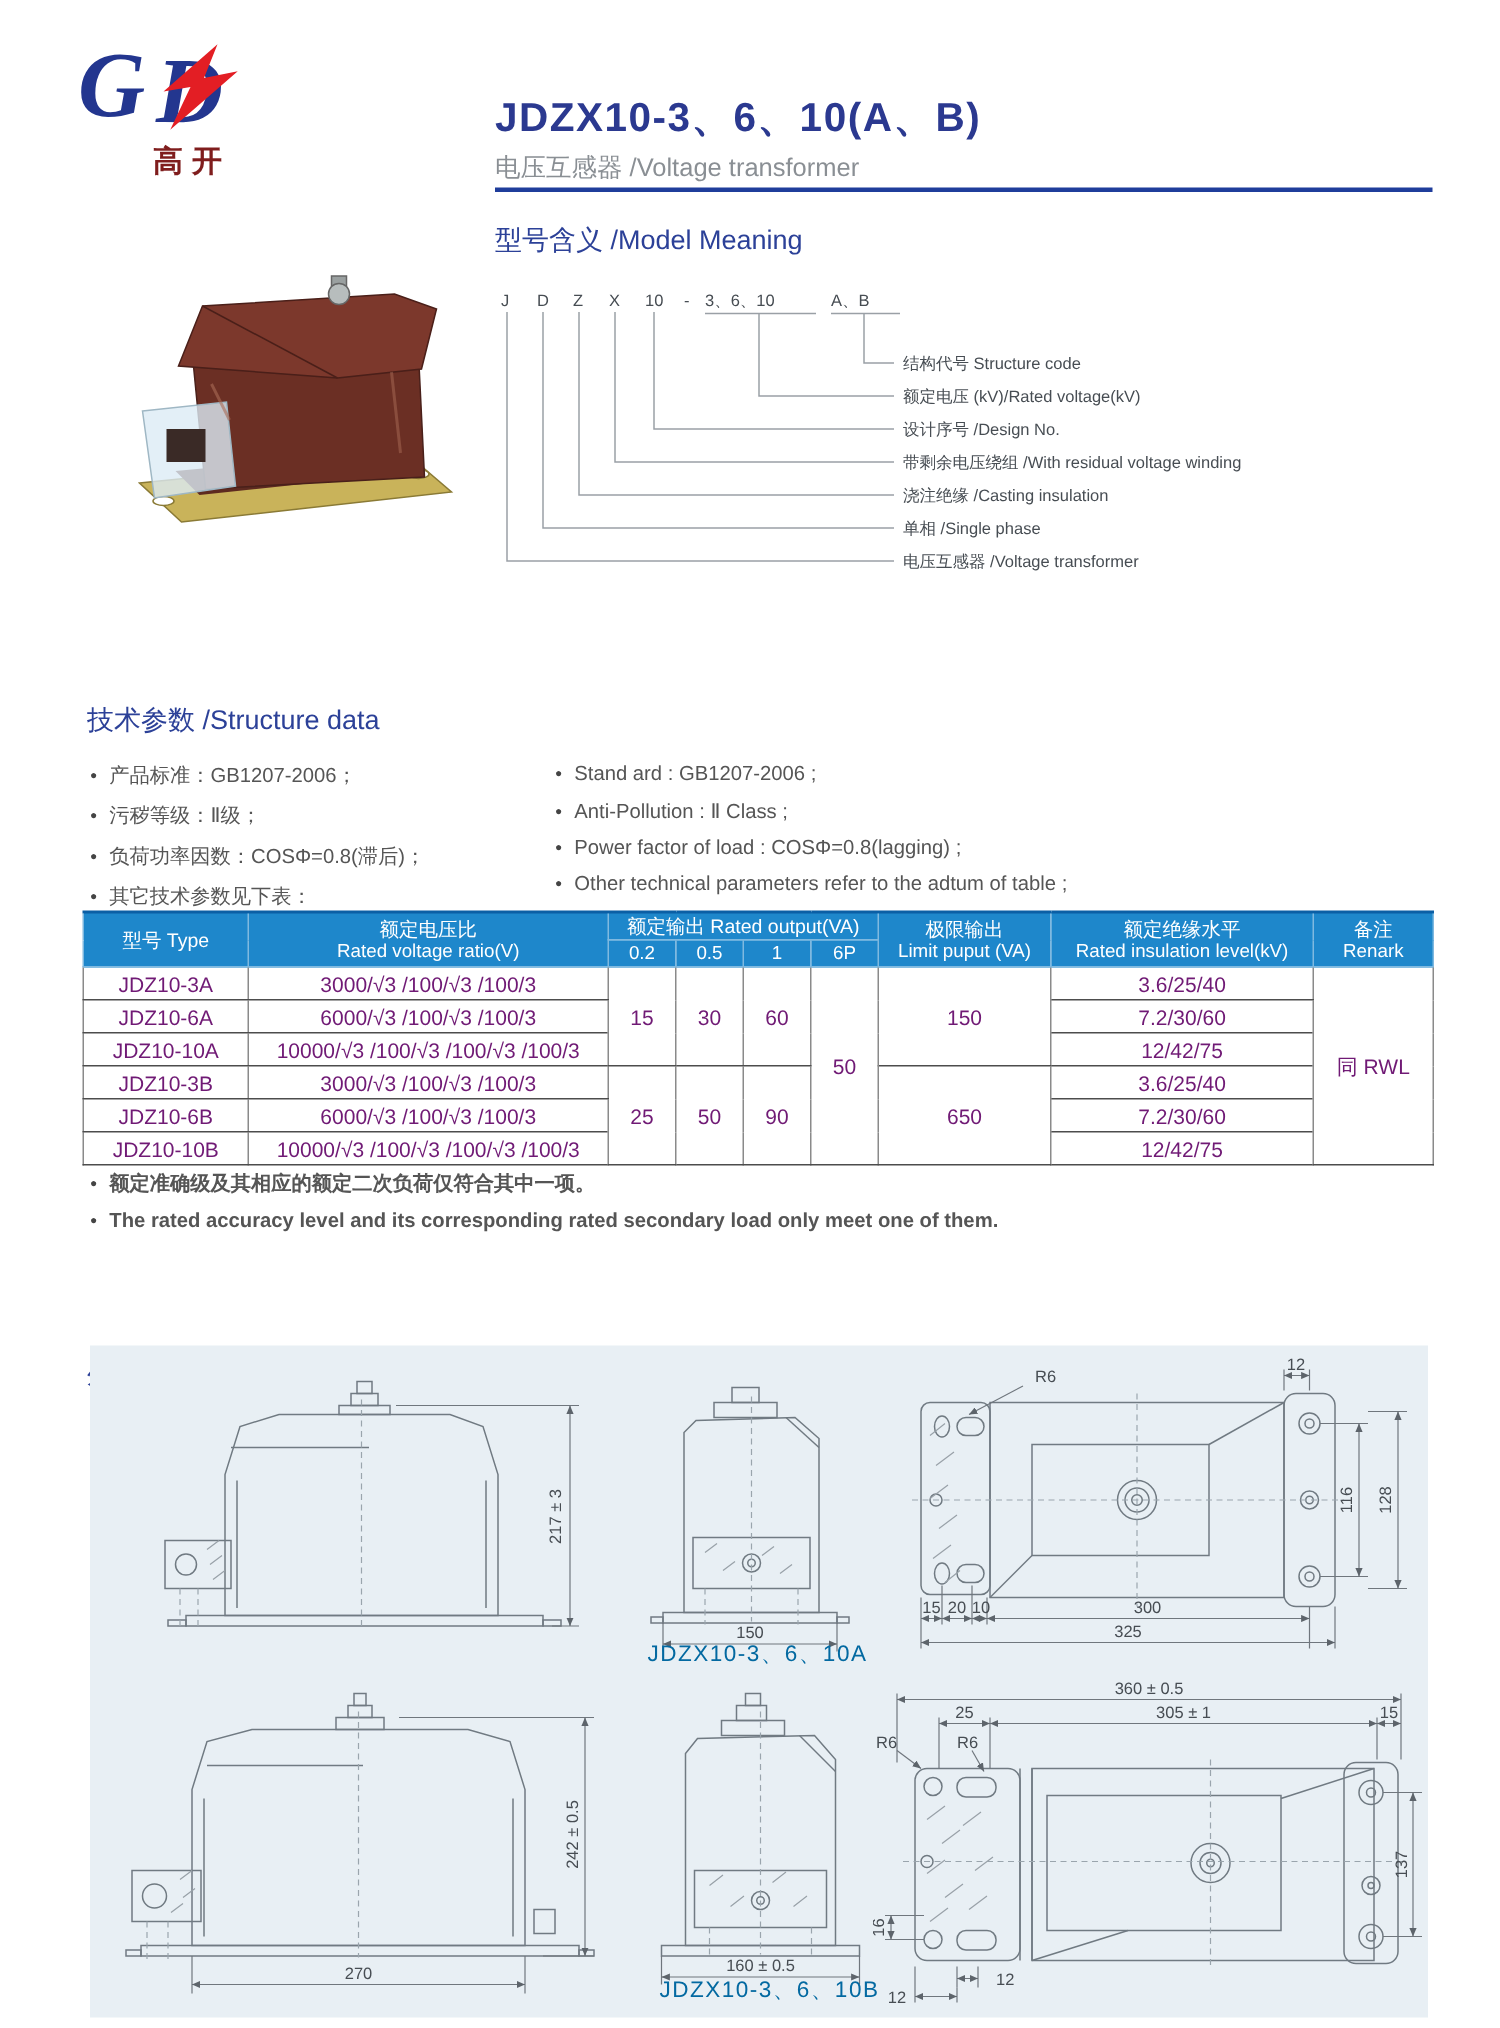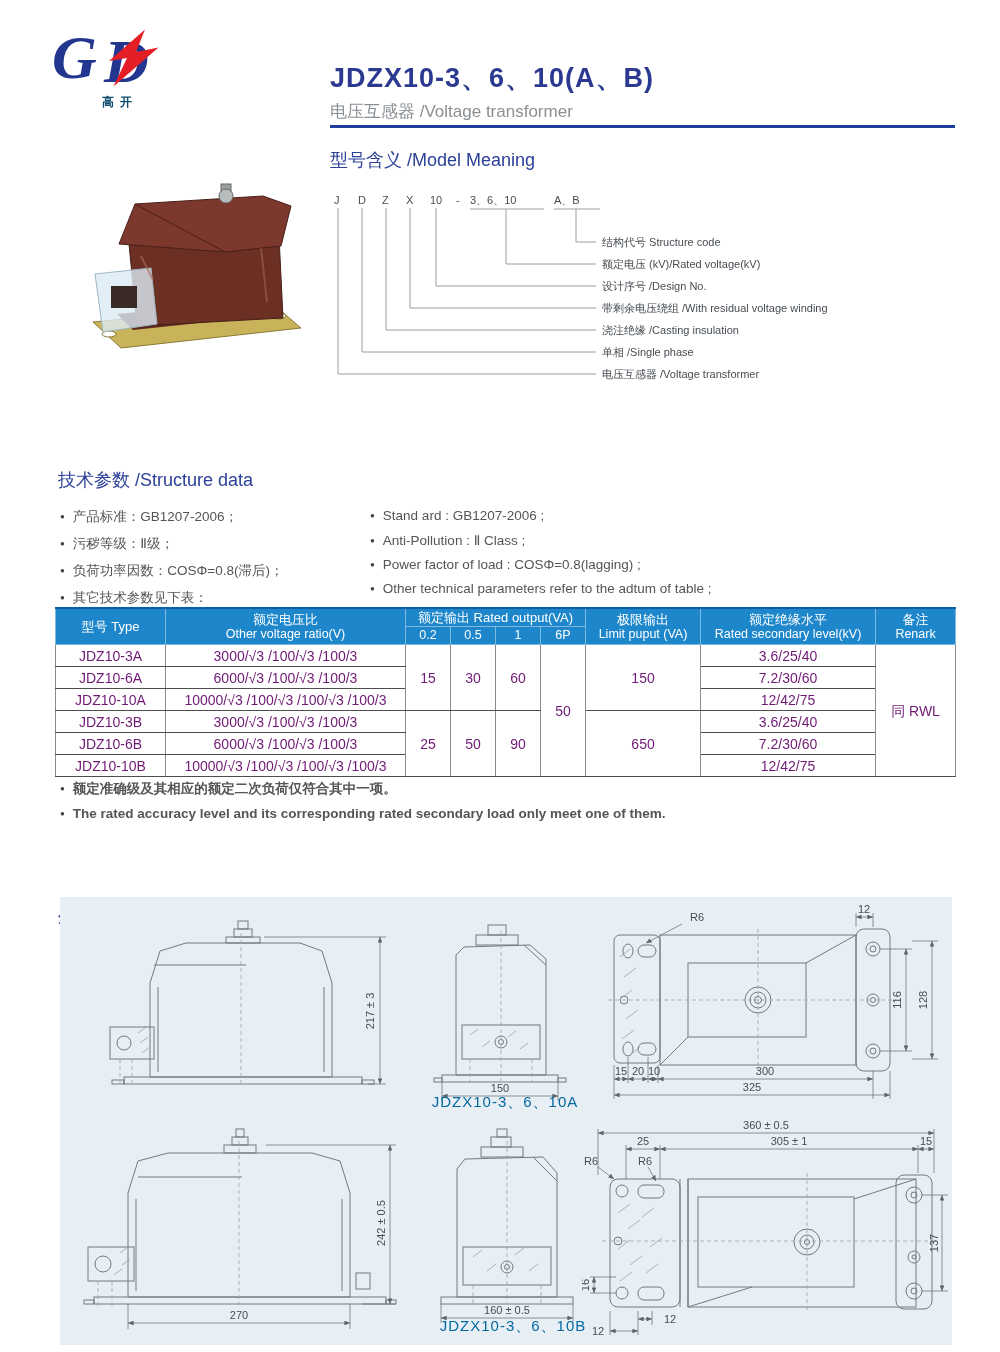--- a/index.html
+++ b/index.html
@@ -6,21 +6,21 @@
   .page{position:relative;width:1000px;height:1352px;background:#fff;overflow:hidden;
         font-family:"Liberation Sans",sans-serif;color:#444;}
   .abs{position:absolute;}
   
   .title{font-size:27px;font-weight:bold;color:#2b3990;letter-spacing:1px;font-family:"Liberation Sans",sans-serif;}
   .subtitle{font-size:17px;color:#8a8f94;margin-top:4px;}
   .rule{background:#1f3d9b;height:3px;}
   .sec-head{font-size:18px;color:#2c4198;}
   
   .logo-letter{font-family:"Liberation Serif",serif;font-style:italic;font-weight:bold;color:#23368f;font-size:62px;line-height:1;}
-  .logo-cn{font-weight:bold;color:#0c4a6e;font-size:12px;letter-spacing:6px;}
+  .logo-cn{font-weight:bold;color:#7f1d1d;font-size:20px;letter-spacing:6px;}
   
   ul.blist{margin:0;padding:0;list-style:none;}
   ul.blist li{font-size:13.5px;color:#555;margin:0 0 9px 0;}
   ul.blist li::before{content:"●";font-size:8px;color:#444;margin-right:8px;vertical-align:2px;}
   
   table.spec{border-collapse:collapse;table-layout:fixed;width:900px;}
   table.spec th{background:#1e87cb;color:#fff;font-weight:normal;border:1px solid #7fb9e0;padding:1px 2px;}
   table.spec thead tr:first-child th{border-top:2px solid #0b5fa5;}
   .th-cn{font-size:13px;line-height:15px;}
   .th-en{font-size:12.5px;line-height:15px;}
@@ -143,30 +143,30 @@
         <col style="width:45px">
         <col style="width:115px">
         <col style="width:175px">
         <col style="width:80px">
     </colgroup>
     <thead>
       <tr>
         <th rowspan="2" class="th-cn">型号 Type</th>
         <th rowspan="2">
           <div class="th-cn">额定电压比</div>
-          <div class="th-en">Other voltage ratio(V)</div>
+          <div class="th-en">Rated voltage ratio(V)</div>
         </th>
         <th colspan="4" class="th-cn">额定输出 Rated output(VA)</th>
         <th rowspan="2">
           <div class="th-cn">极限输出</div>
           <div class="th-en">Limit puput (VA)</div>
         </th>
         <th rowspan="2">
           <div class="th-cn">额定绝缘水平</div>
-          <div class="th-en">Rated secondary level(kV)</div>
+          <div class="th-en">Rated insulation level(kV)</div>
         </th>
         <th rowspan="2">
           <div class="th-cn">备注</div>
           <div class="th-en">Renark</div>
         </th>
       </tr>
       <tr>
         <th class="th-en">0.2</th>
         <th class="th-en">0.5</th>
         <th class="th-en">1</th>

